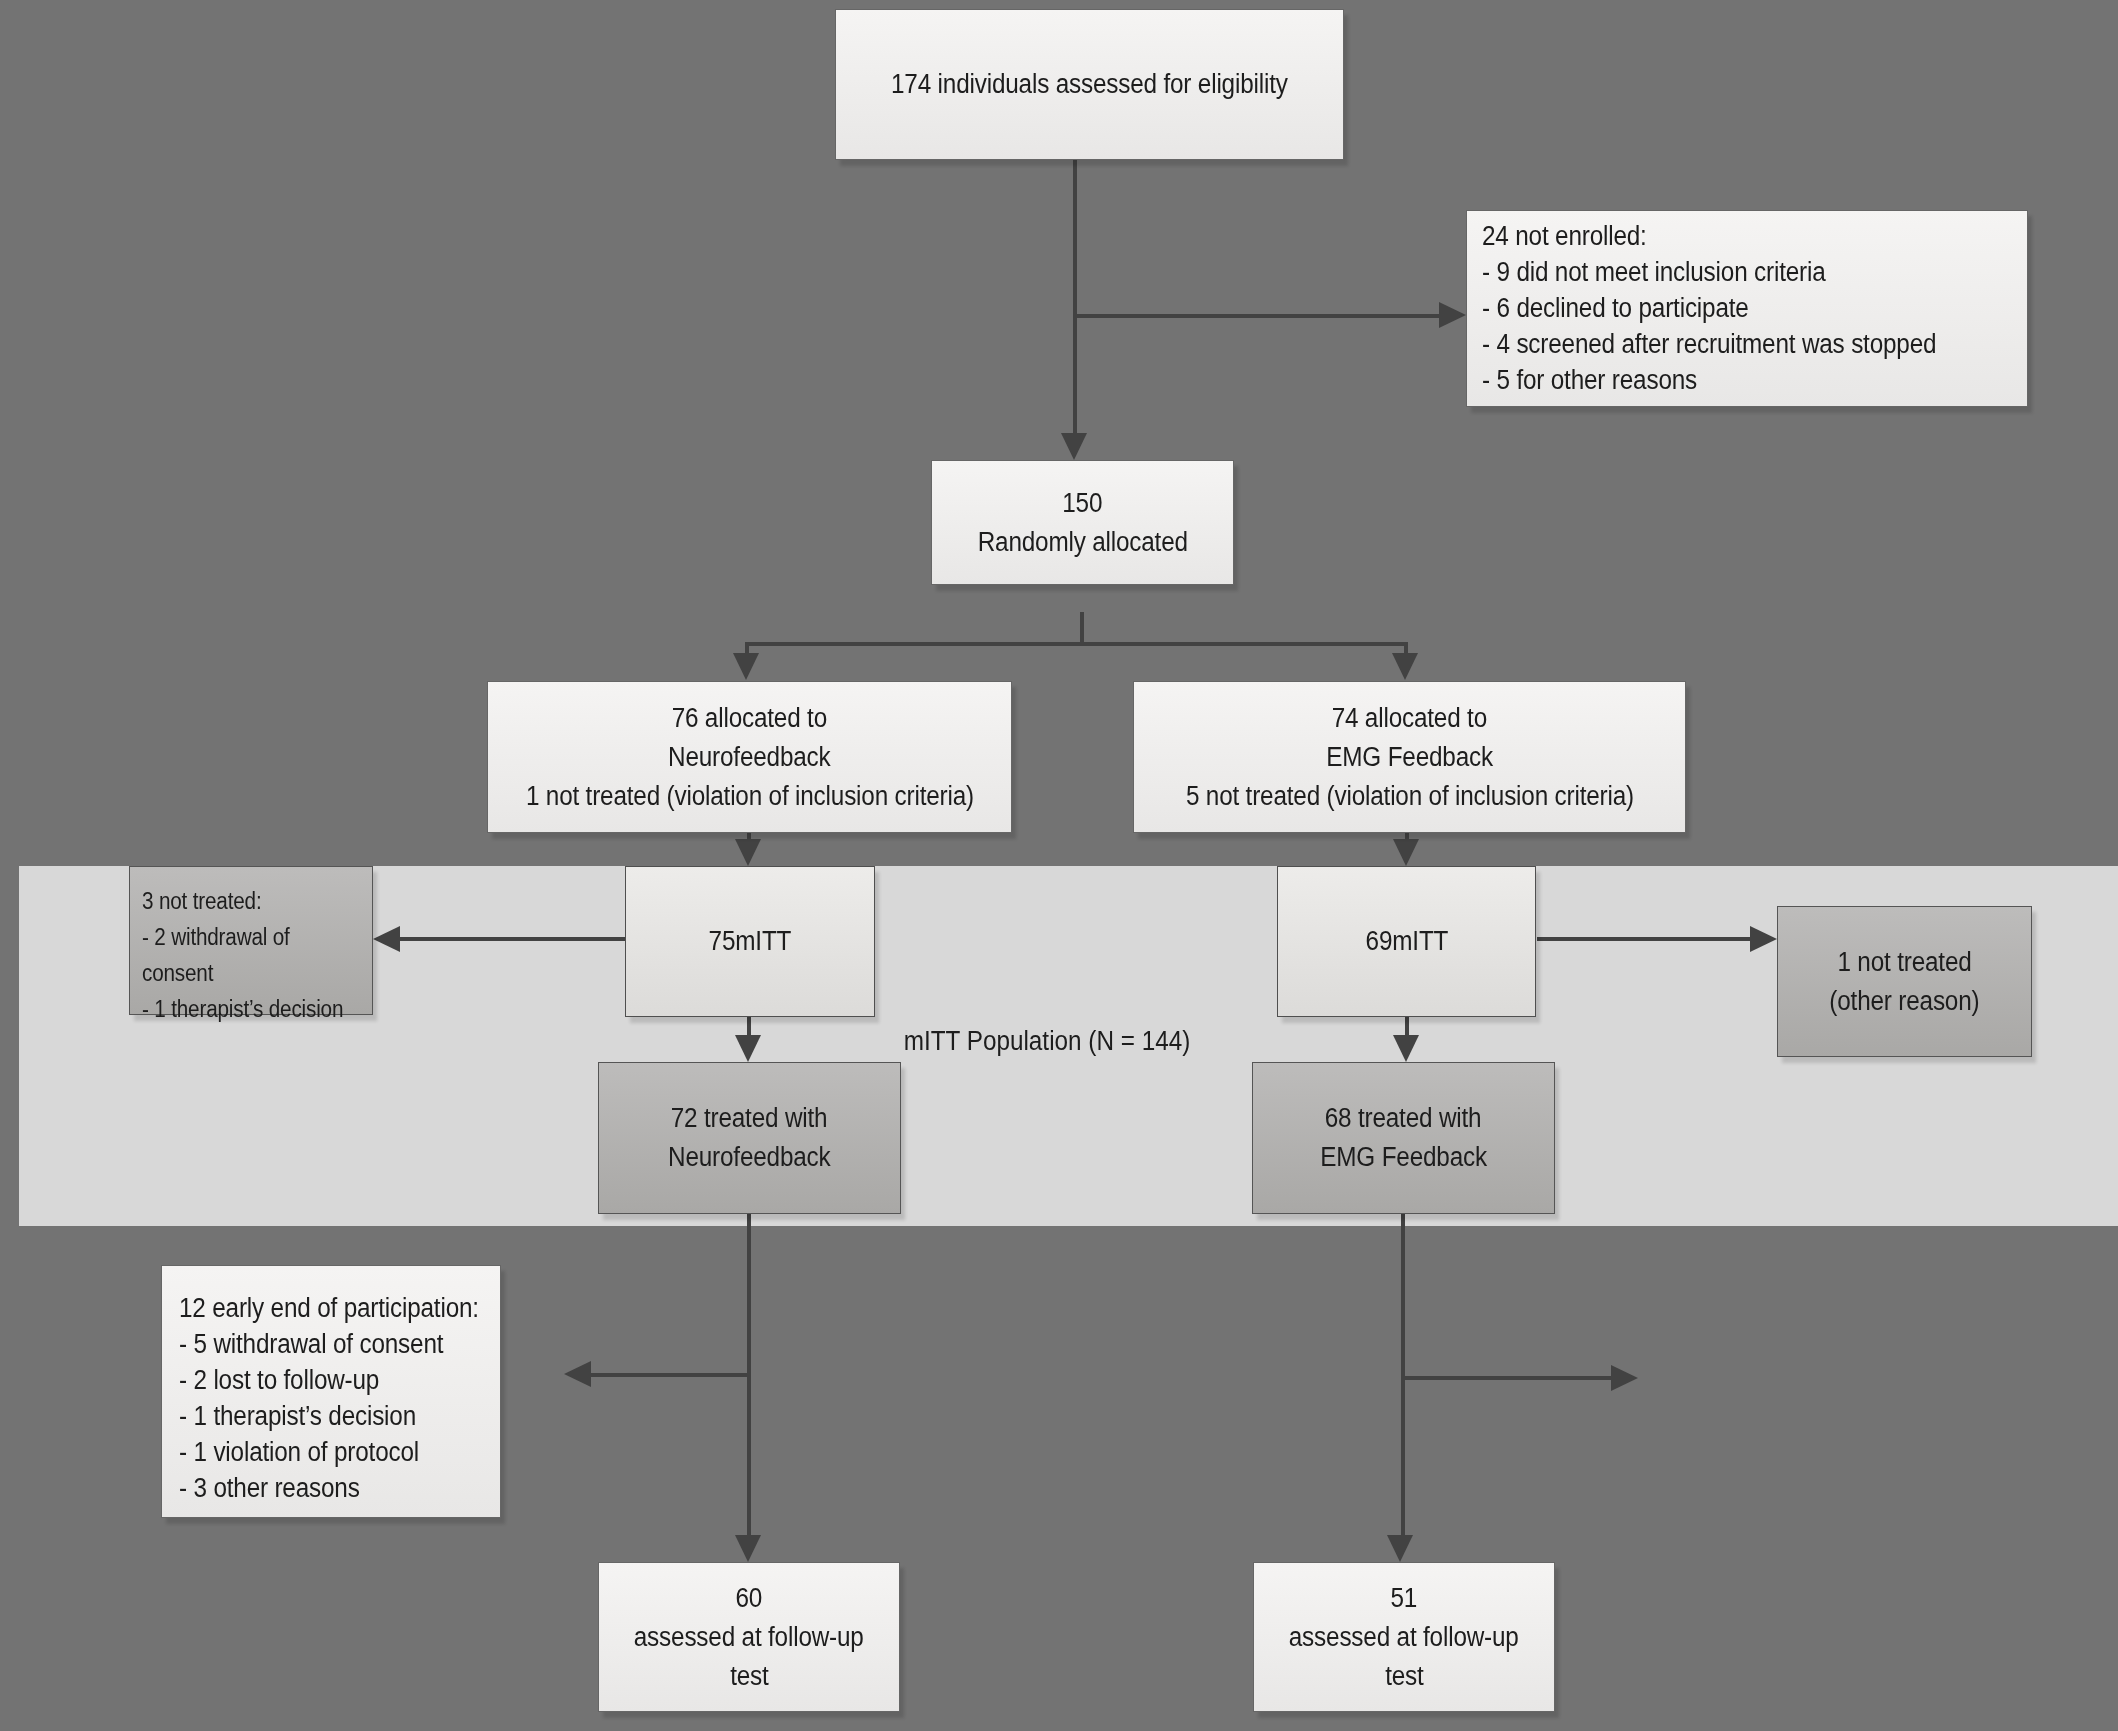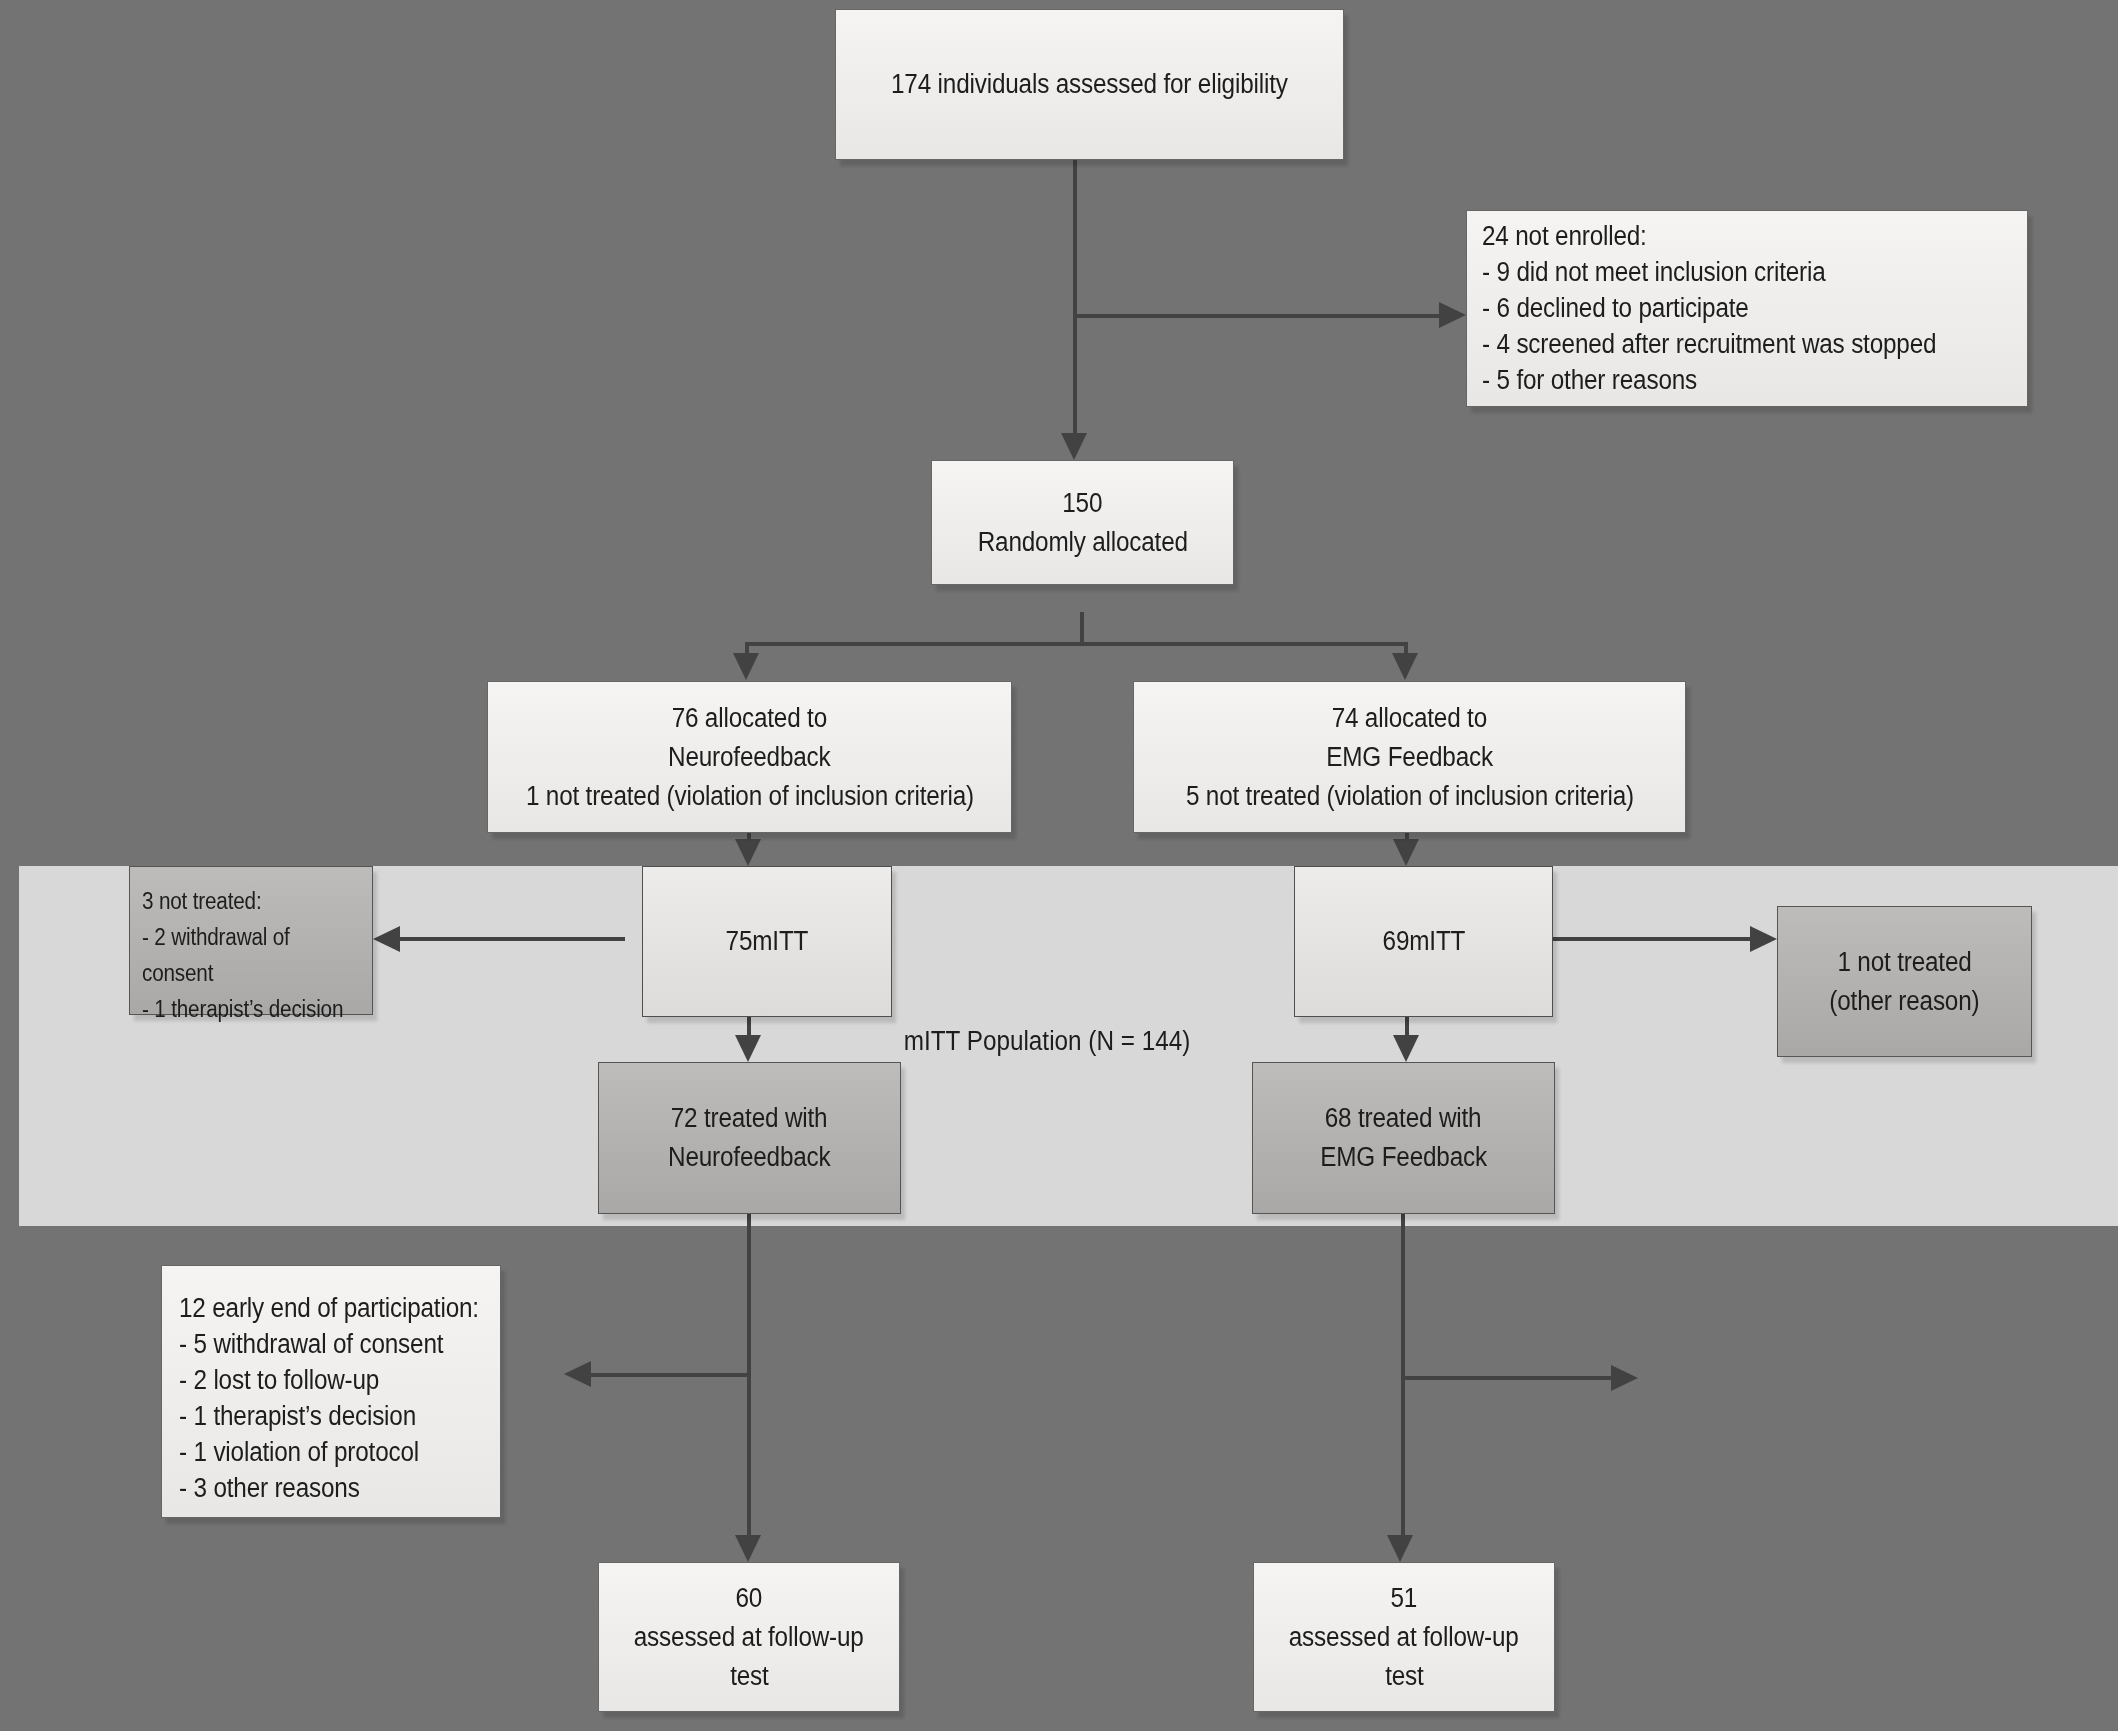--- a/index.html
+++ b/index.html
@@ -12,21 +12,21 @@
     position:absolute; left:18.6px; top:866px; width:2100px; height:360px;
     background:#d8d8d8;
   }
   .box {
     position:absolute; box-sizing:border-box;
     border:1.7px solid #666666;
     background:linear-gradient(180deg,#f5f4f3 0%, #e8e7e6 100%);
     box-shadow:5.1px 6px 3.4px rgba(0,0,0,0.14);
     font-size:27px;
   }
-  .box.mid  { background:linear-gradient(180deg,#edecea 0%, #dcdbd9 100%); border-color:#4f4f4f;margin-left:17px; }
+  .box.mid  { background:linear-gradient(180deg,#edecea 0%, #dcdbd9 100%); border-color:#4f4f4f; }
   .box.dark { background:linear-gradient(180deg,#bdbcbb 0%, #a9a8a6 100%); border-color:#555555; }
   .center {
     display:flex; flex-direction:column; align-items:center; justify-content:center;
     text-align:center;
   }
   .list { }
   .ln {
     display:block; line-height:39px; white-space:nowrap; letter-spacing:-0.2px;
     transform:scaleX(0.9); transform-origin:center center;
   }

